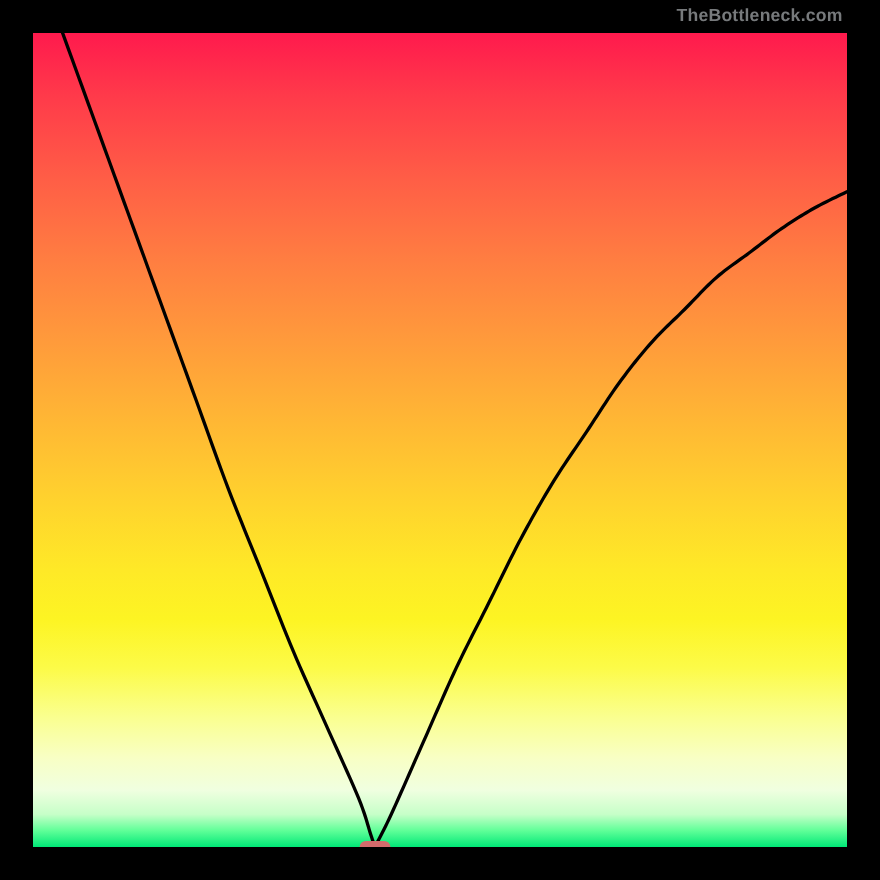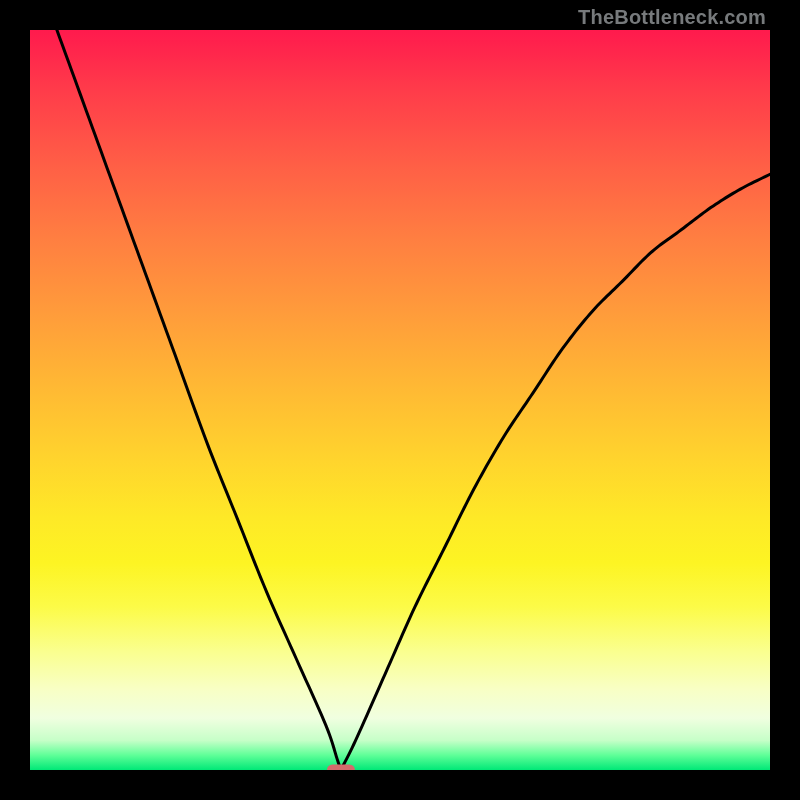--- a/index.html
+++ b/index.html
@@ -41,21 +41,21 @@
       #5fff98 98%,
       #00e877 100%
     );
     overflow: hidden;
   }
   .watermark {
     position: absolute;
     top: 6px;
     right: 34px;
     color: #777a7c;
-    font-size: 20px;
+    font-size: 16px;
     font-weight: 600;
     letter-spacing: 0.2px;
     user-select: none;
   }
   svg.curve {
     position: absolute;
     left: 0; top: 0;
     width: 740px;
     height: 740px;
   }

